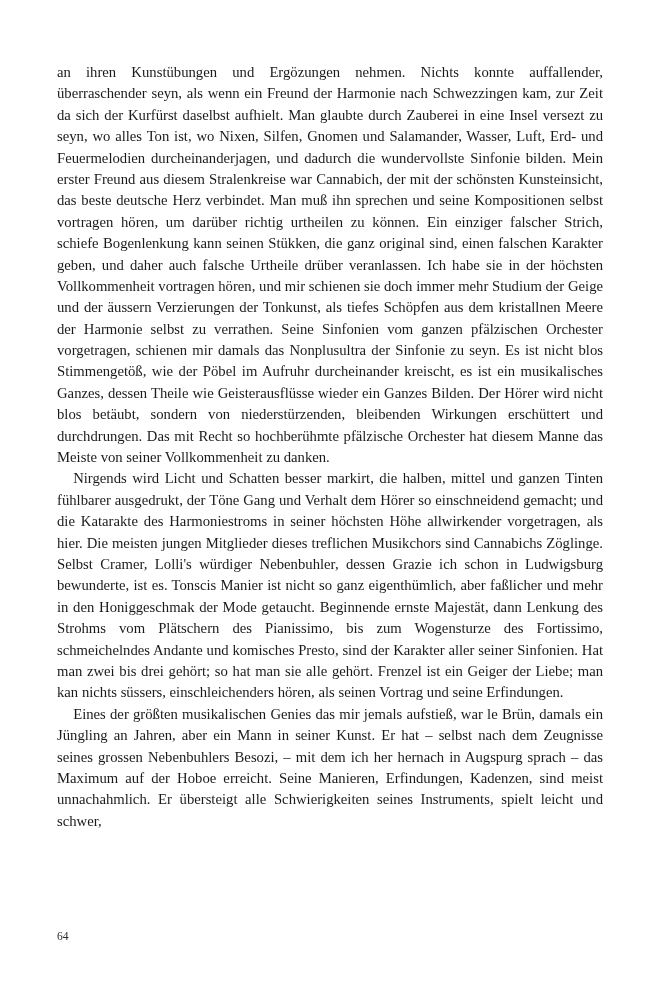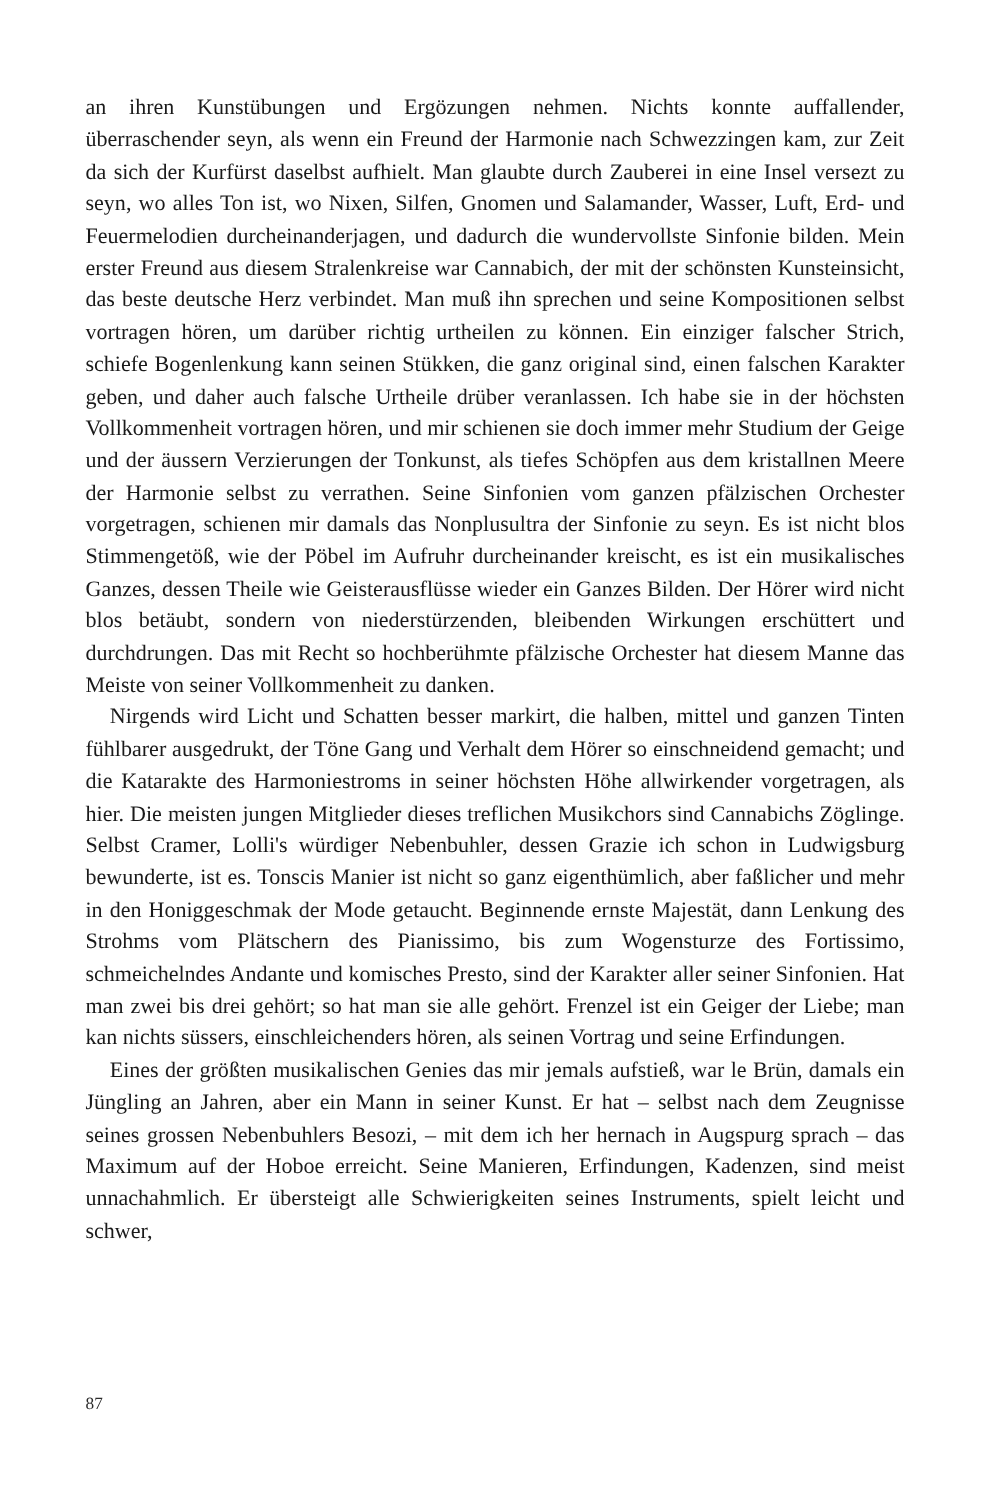--- a/index.html
+++ b/index.html
@@ -49,14 +49,14 @@
 </style>
 </head>
 <body>
 
 <div class="page">
   <div class="text-block">
     <p class="para">an ihren Kunstübungen und Ergözungen nehmen. Nichts konnte auffallender, überraschender seyn, als wenn ein Freund der Harmonie nach Schwezzingen kam, zur Zeit da sich der Kurfürst daselbst aufhielt. Man glaubte durch Zauberei in eine Insel versezt zu seyn, wo alles Ton ist, wo Nixen, Silfen, Gnomen und Salamander, Wasser, Luft, Erd- und Feuermelodien durcheinanderjagen, und dadurch die wundervollste Sinfonie bilden. Mein erster Freund aus diesem Stralenkreise war Cannabich, der mit der schönsten Kunsteinsicht, das beste deutsche Herz verbindet. Man muß ihn sprechen und seine Kompositionen selbst vortragen hören, um darüber richtig urtheilen zu können. Ein einziger falscher Strich, schiefe Bogenlenkung kann seinen Stükken, die ganz original sind, einen falschen Karakter geben, und daher auch falsche Urtheile drüber veranlassen. Ich habe sie in der höchsten Vollkommenheit vortragen hören, und mir schienen sie doch immer mehr Studium der Geige und der äussern Verzierungen der Tonkunst, als tiefes Schöpfen aus dem kristallnen Meere der Harmonie selbst zu verrathen. Seine Sinfonien vom ganzen pfälzischen Orchester vorgetragen, schienen mir damals das Nonplusultra der Sinfonie zu seyn. Es ist nicht blos Stimmengetöß, wie der Pöbel im Aufruhr durcheinander kreischt, es ist ein musikalisches Ganzes, dessen Theile wie Geisterausflüsse wieder ein Ganzes Bilden. Der Hörer wird nicht blos betäubt, sondern von niederstürzenden, bleibenden Wirkungen erschüttert und durchdrungen. Das mit Recht so hochberühmte pfälzische Orchester hat diesem Manne das Meiste von seiner Vollkommenheit zu danken.</p>
     <p class="para">Nirgends wird Licht und Schatten besser markirt, die halben, mittel und ganzen Tinten fühlbarer ausgedrukt, der Töne Gang und Verhalt dem Hörer so einschneidend gemacht; und die Katarakte des Harmoniestroms in seiner höchsten Höhe allwirkender vorgetragen, als hier. Die meisten jungen Mitglieder dieses treflichen Musikchors sind Cannabichs Zöglinge. Selbst Cramer, Lolli's würdiger Nebenbuhler, dessen Grazie ich schon in Ludwigsburg bewunderte, ist es. Tonscis Manier ist nicht so ganz eigenthümlich, aber faßlicher und mehr in den Honiggeschmak der Mode getaucht. Beginnende ernste Majestät, dann Lenkung des Strohms vom Plätschern des Pianissimo, bis zum Wogensturze des Fortissimo, schmeichelndes Andante und komisches Presto, sind der Karakter aller seiner Sinfonien. Hat man zwei bis drei gehört; so hat man sie alle gehört. Frenzel ist ein Geiger der Liebe; man kan nichts süssers, einschleichenders hören, als seinen Vortrag und seine Erfindungen.</p>
     <p class="para">Eines der größten musikalischen Genies das mir jemals aufstieß, war le Brün, damals ein Jüngling an Jahren, aber ein Mann in seiner Kunst. Er hat – selbst nach dem Zeugnisse seines grossen Nebenbuhlers Besozi, – mit dem ich her hernach in Augspurg sprach – das Maximum auf der Hoboe erreicht. Seine Manieren, Erfindungen, Kadenzen, sind meist unnachahmlich. Er übersteigt alle Schwierigkeiten seines Instruments, spielt leicht und schwer,</p>
   </div>
-  <div class="folio">87</div>
+  <div class="folio">64</div>
 </div>
 
 </body></html>

